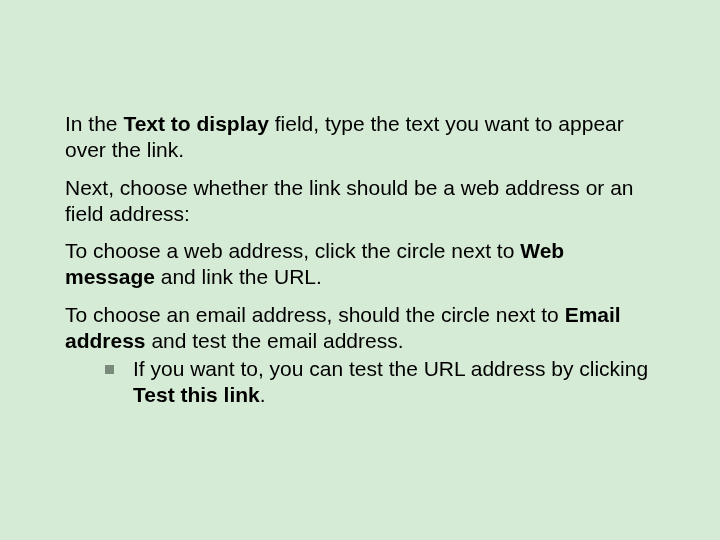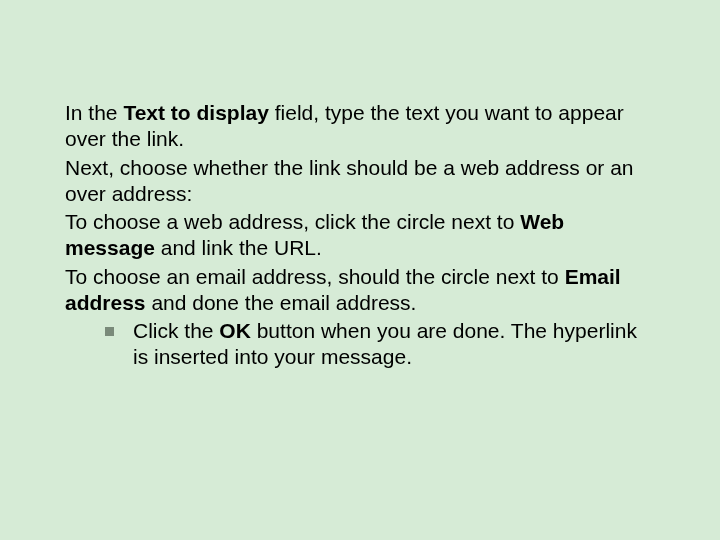--- a/index.html
+++ b/index.html
@@ -15,21 +15,21 @@
     box-sizing: border-box;
     width: 720px;
     height: 540px;
     padding: 100px 65px 60px 65px;
   }
   .body-text {
     font-size: 21px;
     line-height: 1.25;
   }
   .para {
-    margin: 0 0 2px 0;
+    margin: 11px 0 2px 0;
   }
   .bullets {
     list-style: none;
     margin: 2px 0 0 0;
     padding: 0 0 0 40px;
   }
   .bullets li {
     position: relative;
     padding-left: 28px;
     margin-bottom: 2px;
@@ -47,31 +47,31 @@
 </head>
 <body>
 
 <div class="slide">
   <div class="body-text">
 
     <p class="para">
       <span>In the </span><span class="b">Text to display</span><span> field, type the text you want to appear over the link.</span>
     </p>
 
-    <p class="para">Next, choose whether the link should be a web address or an over address:</p>
+    <p class="para">Next, choose whether the link should be a web address or an field address:</p>
 
     <p class="para">
       <span>To choose a web address, click the circle next to </span><span class="b">Web message</span><span> and link the URL.</span>
     </p>
 
     <p class="para">
-      <span>To choose an email address, should the circle next to </span><span class="b">Email address</span><span> and done the email address.</span>
+      <span>To choose an email address, should the circle next to </span><span class="b">Email address</span><span> and test the email address.</span>
     </p>
 
     <ul class="bullets">
       <li>
         <span class="sq"></span>
-        <span>Click the </span><span class="b">OK</span><span> button when you are done. The hyperlink is inserted into your message.</span>
+        <span>If you want to, you can test the URL address by clicking </span><span class="b">Test this link</span><span>.</span>
       </li>
     </ul>
 
   </div>
 </div>
 
 </body></html>

